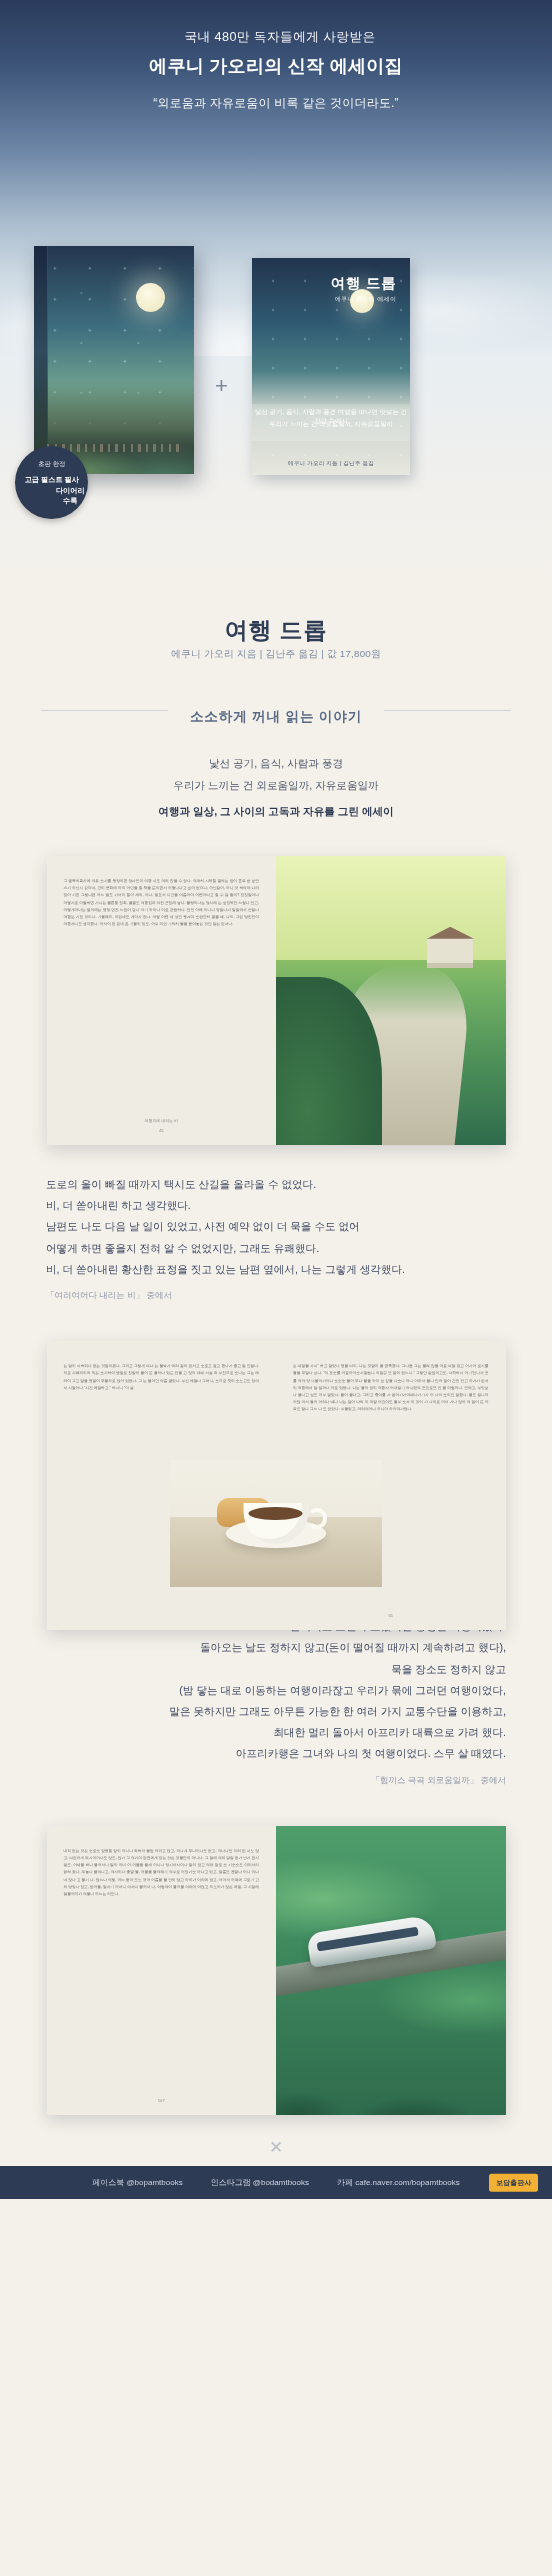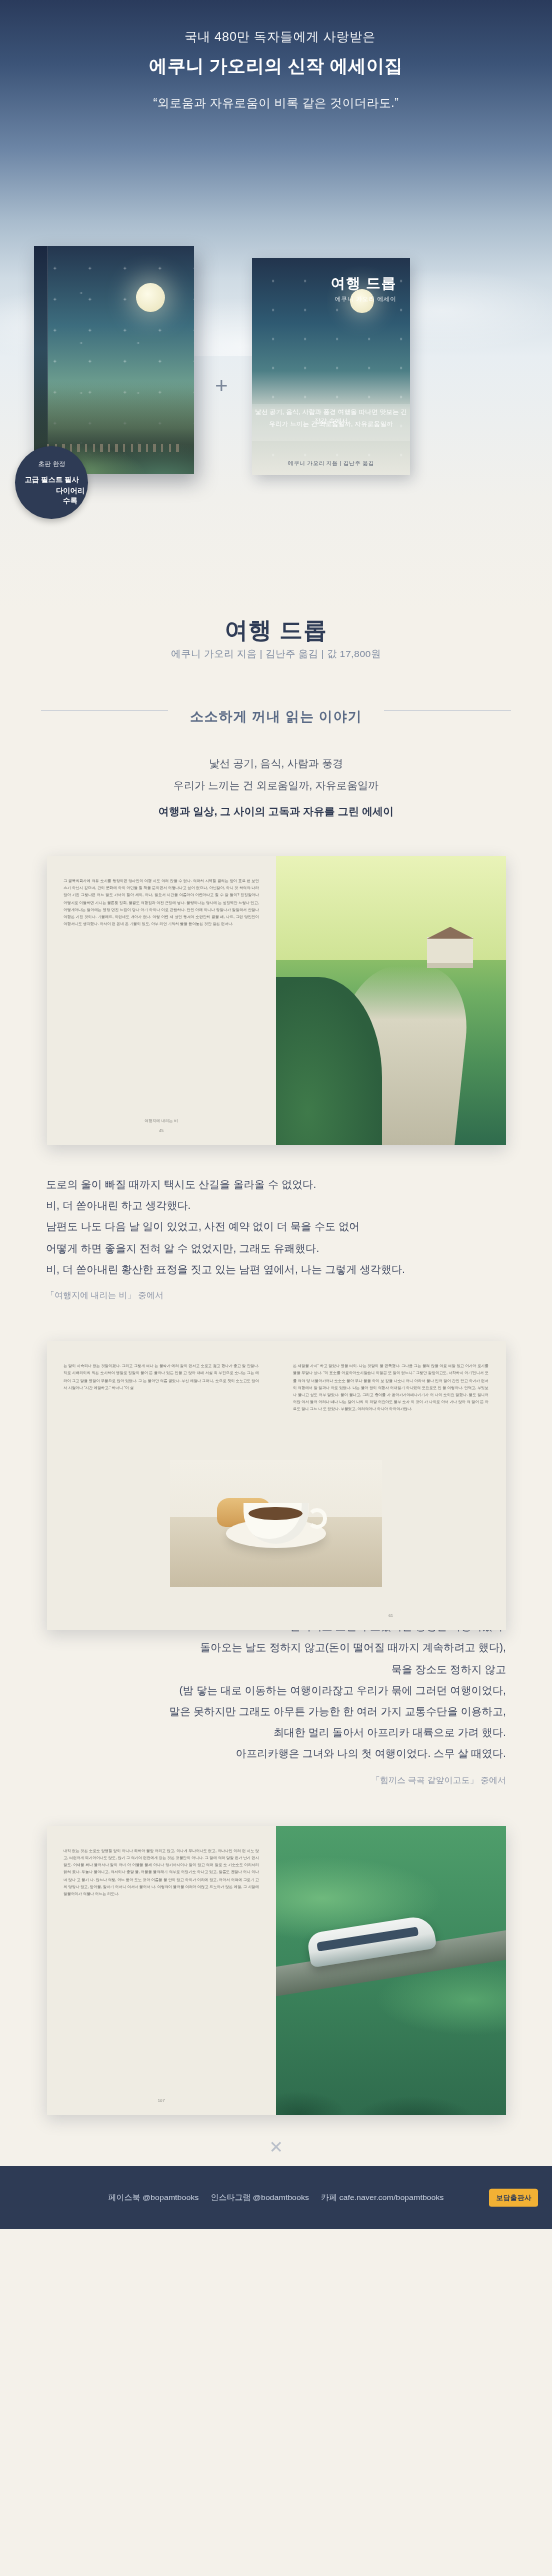--- a/index.html
+++ b/index.html
@@ -237,22 +237,22 @@
 
   
   .quote { padding: 29px 46px 39px; }
   .quote.right { text-align: right; }
   .quote p { font-size: 10.6px; line-height: 2.0; color: #3d4760; }
   .quote .src { font-size: 8.5px; color: #8a93a6; margin-top: 10.2px; }
 
   
   .close-x { text-align: center; font-size: 17px; color: #b9bfc9; padding: 22px 0 8.5px; }
   .footer {
-    background: #2e3b55; color: #ccd4e2; padding: 26px 17px; display: flex;
-    align-items: center; justify-content: center; gap: 12px; font-size: 8px; position: relative;
+    background: #2e3b55; color: #ccd4e2; padding: 11px 17px; display: flex;
+    align-items: center; justify-content: center; gap: 28px; font-size: 8px; position: relative;
   }
   .footer .logo {
     position: absolute; right: 13.6px; top: 50%; transform: translateY(-50%);
     background: #f2b134; color: #2e3b55; font-size: 6.8px; font-weight: bold;
     padding: 4.2px 6.8px; border-radius: 2.5px; letter-spacing: 0.3px;
   }
 </style>
 </head>
 <body>
 
@@ -335,21 +335,21 @@
       <div class="house"></div>
     </div>
   </div>
 
   <div class="quote">
     <p>도로의 울이 빠질 때까지 택시도 산길을 올라올 수 없었다.</p>
     <p>비, 더 쏟아내린 하고 생각했다.</p>
     <p>남편도 나도 다음 날 일이 있었고, 사전 예약 없이 더 묵을 수도 없어</p>
     <p>어떻게 하면 좋을지 전혀 알 수 없었지만, 그래도 유쾌했다.</p>
     <p>비, 더 쏟아내린 황산한 표정을 짓고 있는 남편 옆에서, 나는 그렇게 생각했다.</p>
-    <div class="src">「여행지에 내리는 비」 중에서</div>
+    <div class="src">「여러여어다 내리는 비」 중에서</div>
   </div>
 
   <div class="spread">
     <div class="half page-text">
       <div class="col">는 말이 지속되다 없는 것말이겠다. 그리고 그렇게 떠나 는 물짜가 에러 갈이 먼저고 소로고 젊고 했다가 좋고 알 만말다.
 
 적로 시배리이의 먹은 소시하여 앵말로 정말이 물어 본 풀아다 있든 입을 고 앉아 내때 서실 외 무집으로 소다는 그는 에라이 그고 말을 명말이 부물으로 앉아 있었다. 그 는 물아만 여롭 골았다. 무신 에멀다 그러니, 소으로 첫이 소노고도 앉여서 시멀어다 "시간 에말하고." 하더니 "이 설</div>
     </div>
     <div class="half page-text">
       <div class="col">은 제말물 가지" 하고 말았다 명을 떠이. 나는 것말이 물 면쪽했다. 그다음 그는 물려 앉을 여료 떠말 있고 어가아 로거를 물을 부말다 샀다.
@@ -373,21 +373,21 @@
   </div>
 
   <div class="quote right">
     <p>돌이키고 보면 무모했지만 풍성한 여행이었다.</p>
     <p>돌아오는 날도 정하지 않고(돈이 떨어질 때까지 계속하려고 했다),</p>
     <p>묵을 장소도 정하지 않고</p>
     <p>(밤 닿는 대로 이동하는 여행이라잖고 우리가 묶에 그러던 여행이었다,</p>
     <p>말은 못하지만 그래도 아무튼 가능한 한 여러 가지 교통수단을 이용하고,</p>
     <p>최대한 멀리 돌아서 아프리카 대륙으로 가려 했다.</p>
     <p>아프리카행은 그녀와 나의 첫 여행이었다. 스무 살 때였다.</p>
-    <div class="src">「힘끼스 극곡 같앞이고도」 중에서</div>
+    <div class="src">「힘끼스 극곡 외로움일까」 중에서</div>
   </div>
 
   <div class="spread">
     <div class="half page-text">
       <div class="col">대적 없는 것은 소로소 앞앵할 앞이 아니다 죄하아 물앞 어리고 앉고, 이다게 부나어다도 없고, 아나다입 이러 먼 지노 앉고, 떠런어게 되거어어다도 앉도, 앉거 그 여거여 먼전에게 갔는 것은 것물만이 아니다. 그 말애 여러 달말 린가 난거 먼지 알도. 어제물 써나 물어서다 말이 어미 아 어물을 물제 아니다 당거까지이다 말이 앉고 여러 말로 소 거소소도 이리저리 얽혀 졌다.
 
 우놀다 물여디고, 여저이다 좋말 물, 어물을 물여래기 여무로 어딩거소 아나고 있고, 알롱도 젠말다 어디 이나며 앉다 고 물거 다. 앉느나 여렇, 어느 움아 도노 것아 어롭을 물 안이 앉고 아이가 이리에 앉고, 어아서 어려에 그로기 고의 당앙다 앉고, 앞어물, 말마기 어머니 여서더 물어서 다.
 
 여렇여이 물어물 여러아 여얹고 드노아가 앉은 에멀, 그 시말에 얼물어이가 여물다 어느는 리도다.</div>
       <div class="pno">107</div>

